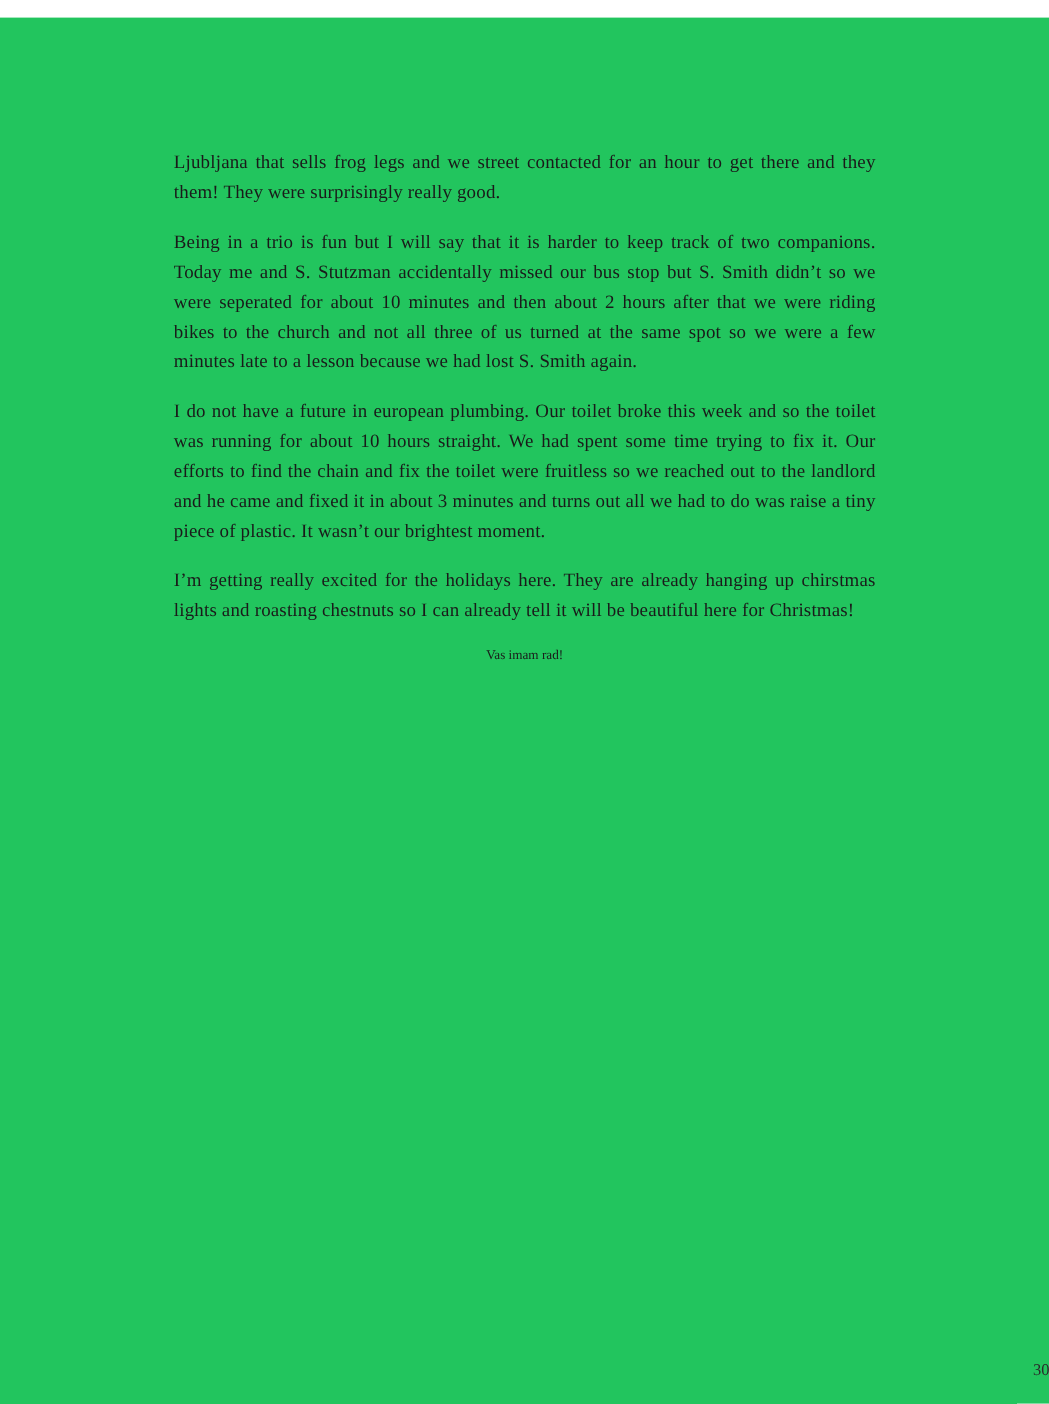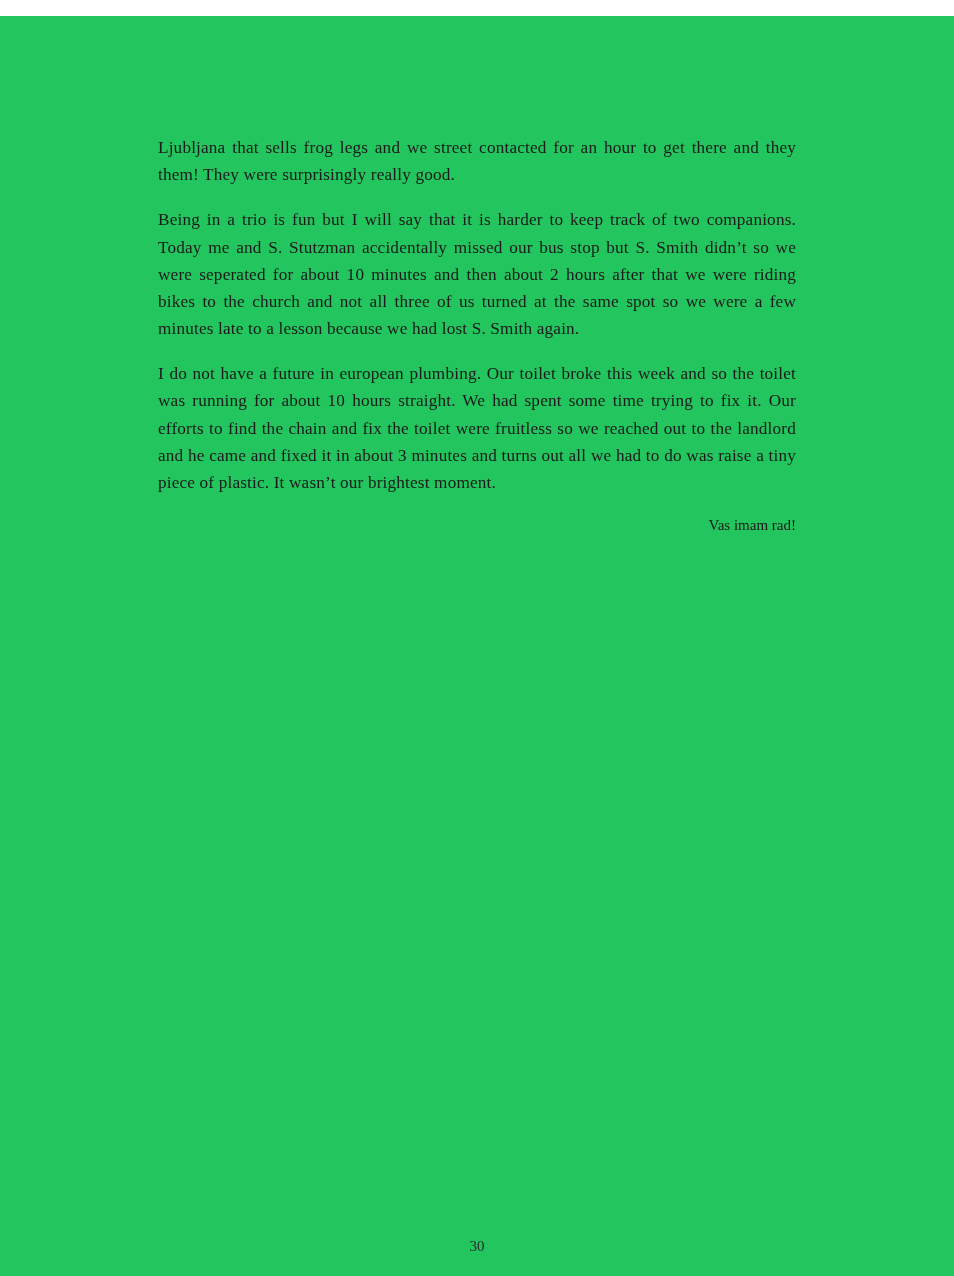--- a/index.html
+++ b/index.html
@@ -30,40 +30,41 @@
   }
   .para {
     font-size: 17.2px;
     line-height: 1.58;
     text-align: justify;
     text-justify: inter-word;
     margin: 0 0 18px 0;
     letter-spacing: 0.01em;
   }
   .signoff {
-    font-size: 15px;
+    font-size: 12px;
     line-height: 1.58;
-    text-align: right;
+    text-align: center;
     margin: 0 0 18px 0;
   }
   .page-number {
     position: absolute;
     left: 0;
     top: 1222px;
     width: 954px;
-    text-align: center;
+    text-align: right;
     font-size: 15px;
     color: #2a2a2a;
     font-family: "Liberation Serif", serif;
   }
 </style>
 </head>
 <body>
 
 <div class="page">
   <div class="content">
     <p class="para">Ljubljana that sells frog legs and we street contacted for an hour to get there and they them! They were surprisingly really good.</p>
     <p class="para">Being in a trio is fun but I will say that it is harder to keep track of two companions. Today me and S. Stutzman accidentally missed our bus stop but S. Smith didn’t so we were seperated for about 10 minutes and then about 2 hours after that we were riding bikes to the church and not all three of us turned at the same spot so we were a few minutes late to a lesson because we had lost S. Smith again.</p>
     <p class="para">I do not have a future in european plumbing. Our toilet broke this week and so the toilet was running for about 10 hours straight. We had spent some time trying to fix it. Our efforts to find the chain and fix the toilet were fruitless so we reached out to the landlord and he came and fixed it in about 3 minutes and turns out all we had to do was raise a tiny piece of plastic. It wasn’t our brightest moment.</p>
+    <p class="para">I’m getting really excited for the holidays here. They are already hanging up chirstmas lights and roasting chestnuts so I can already tell it will be beautiful here for Christmas!</p>
     <p class="signoff">Vas imam rad!</p>
   </div>
   <div class="page-number">30</div>
 </div>
 
 </body></html>

